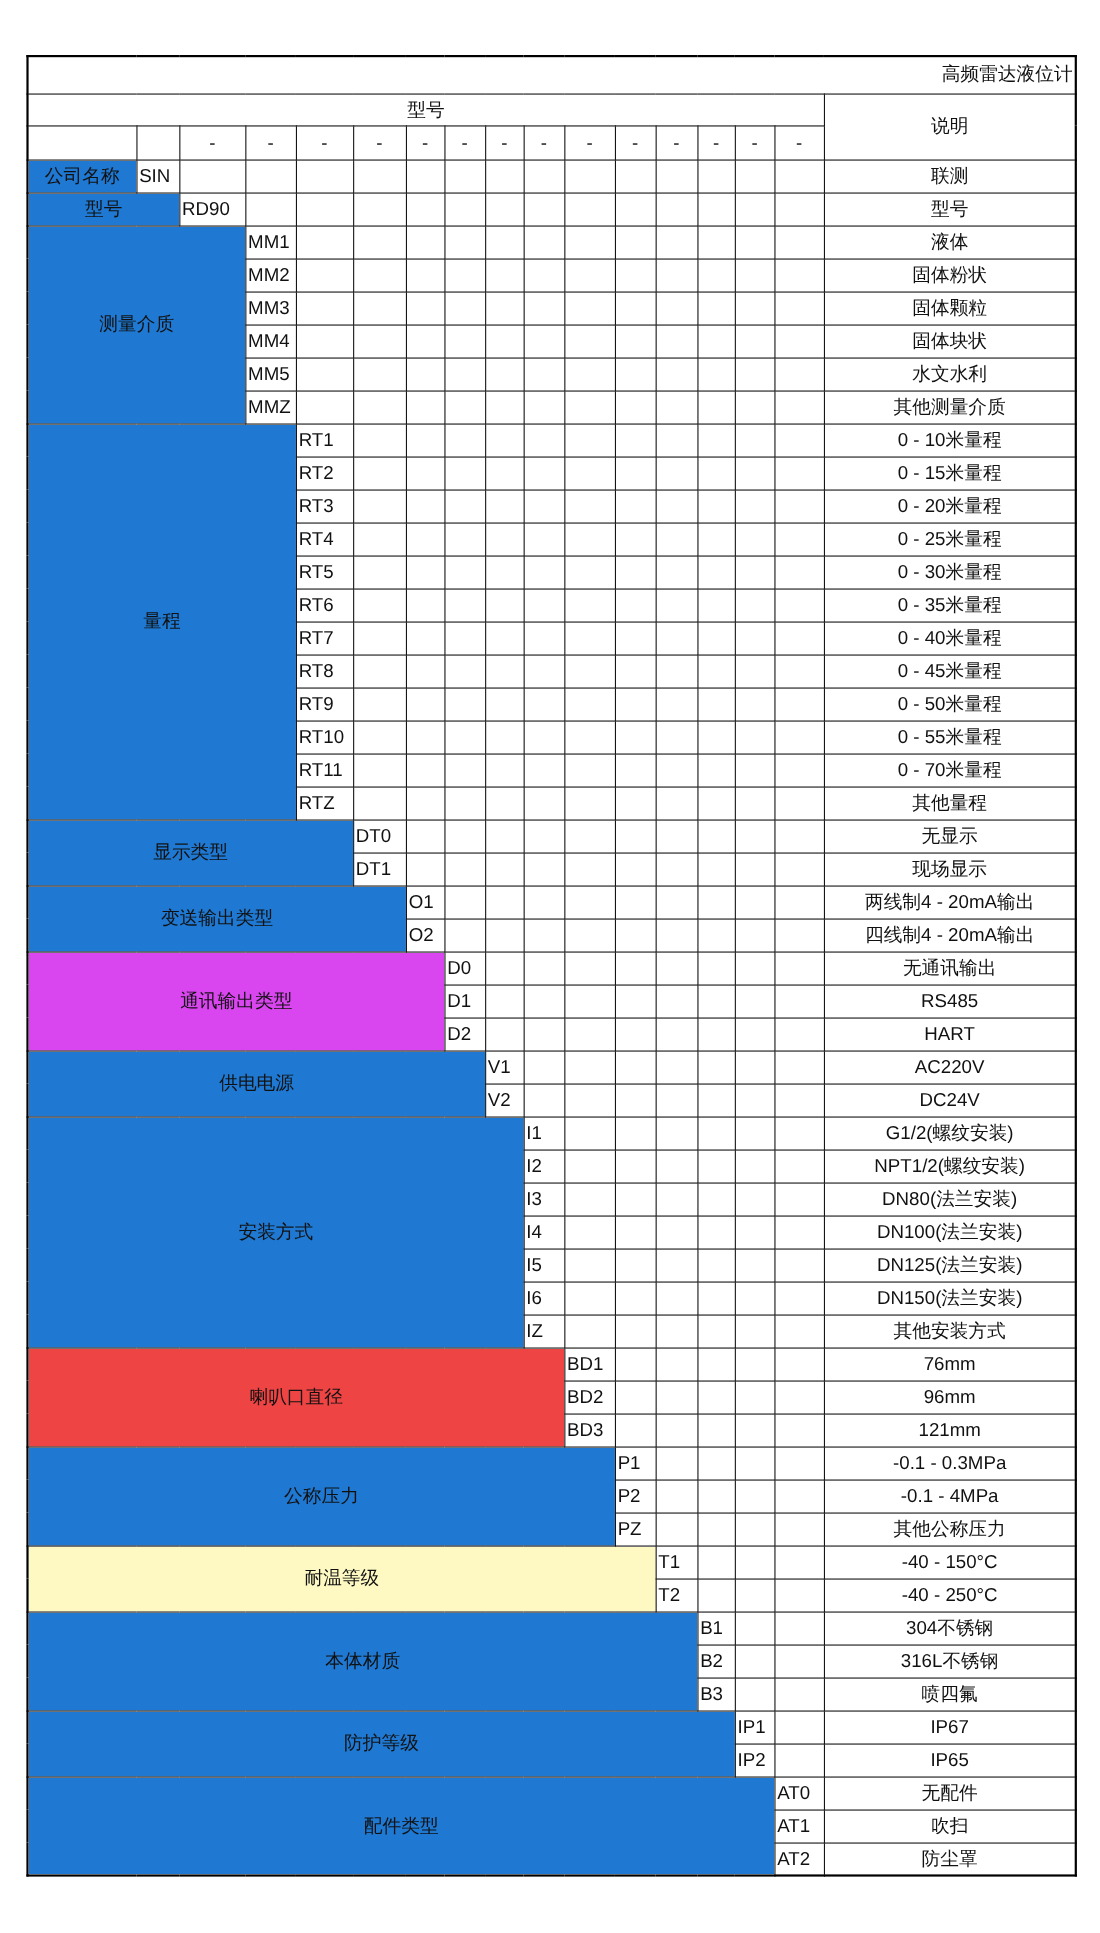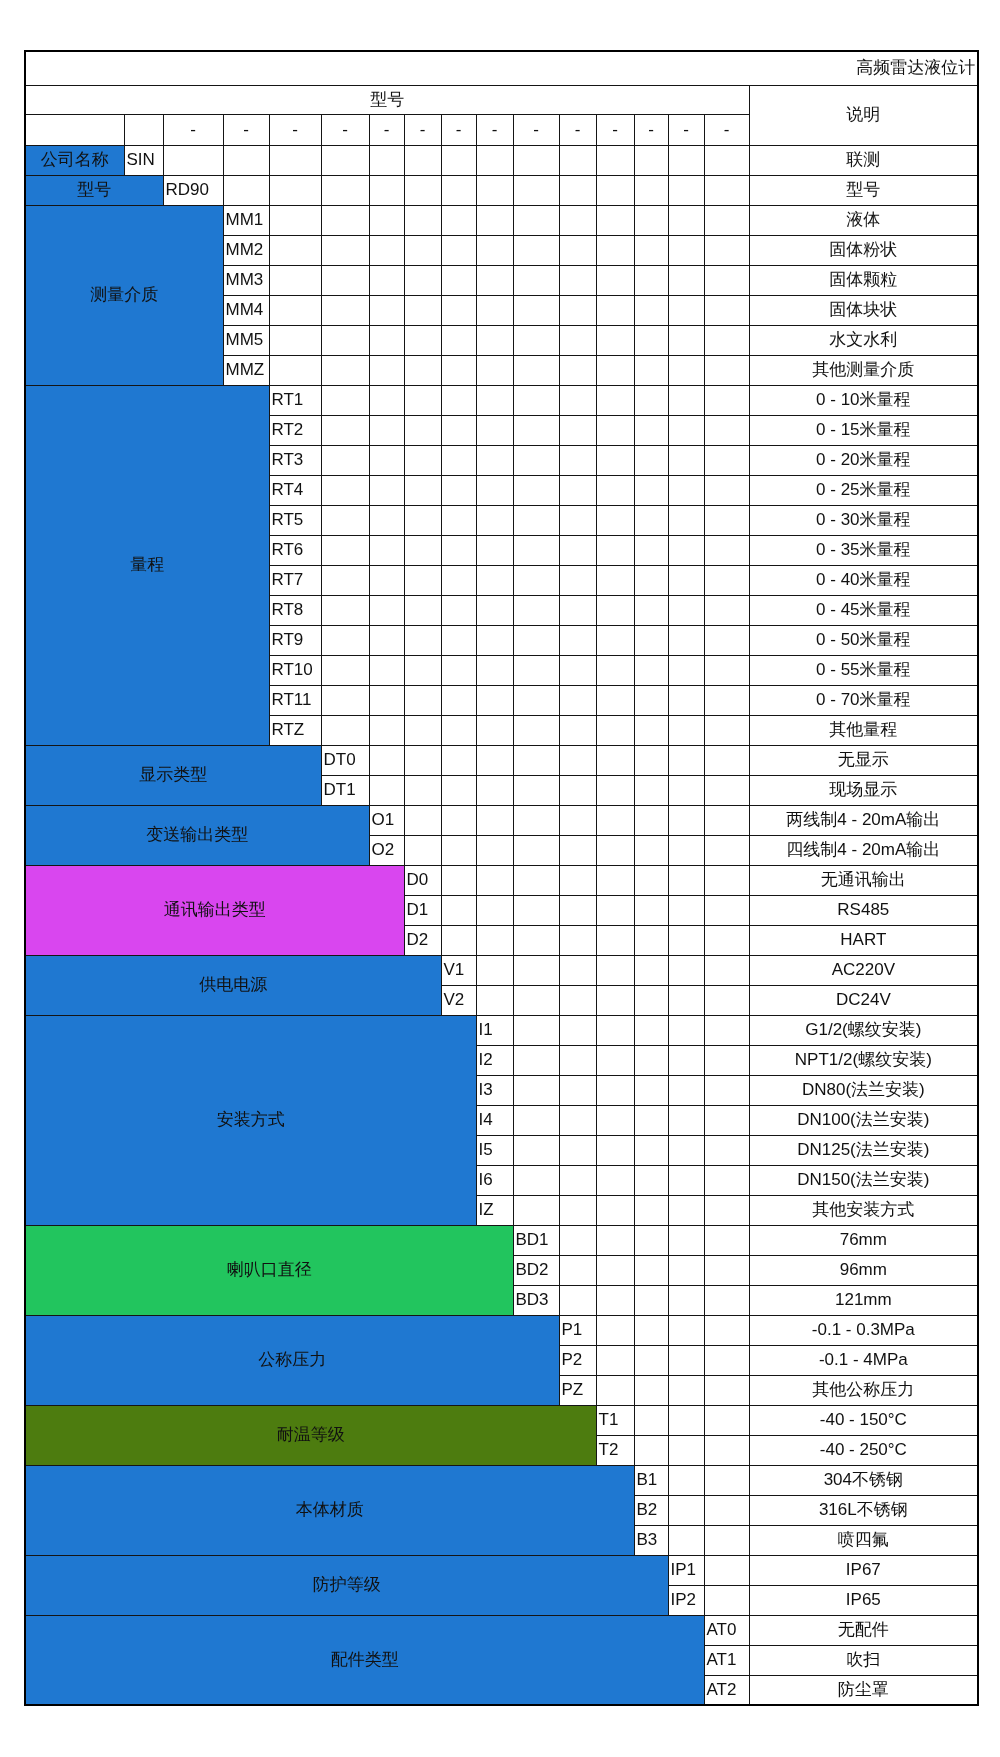--- a/index.html
+++ b/index.html
@@ -589,21 +589,21 @@
           <td class="code-cell">IZ</td>
           <td class="dash-cell"></td>
           <td class="dash-cell"></td>
           <td class="dash-cell"></td>
           <td class="dash-cell"></td>
           <td class="dash-cell"></td>
           <td class="dash-cell"></td>
           <td class="desc-cell">其他安装方式</td>
         </tr>
         <tr style="height: 30px;">
-          <td class="blue-cell" colspan="10" rowspan="3" style="background: #22c55e;">喇叭口直径</td>
+          <td class="blue-cell" colspan="10" rowspan="3" style="background: #ef4444;">喇叭口直径</td>
           <td class="code-cell">BD1</td>
           <td class="dash-cell"></td>
           <td class="dash-cell"></td>
           <td class="dash-cell"></td>
           <td class="dash-cell"></td>
           <td class="dash-cell"></td>
           <td class="desc-cell">76mm</td>
         </tr>
         <tr style="height: 30px;">
           <td class="code-cell">BD2</td>
@@ -642,21 +642,21 @@
         </tr>
         <tr style="height: 30px;">
           <td class="code-cell">PZ</td>
           <td class="dash-cell"></td>
           <td class="dash-cell"></td>
           <td class="dash-cell"></td>
           <td class="dash-cell"></td>
           <td class="desc-cell">其他公称压力</td>
         </tr>
         <tr style="height: 30px;">
-          <td class="blue-cell" colspan="12" rowspan="2" style="background: #4d7c0f;">耐温等级</td>
+          <td class="blue-cell" colspan="12" rowspan="2" style="background: #fef9c3;">耐温等级</td>
           <td class="code-cell">T1</td>
           <td class="dash-cell"></td>
           <td class="dash-cell"></td>
           <td class="dash-cell"></td>
           <td class="desc-cell">-40 - 150°C</td>
         </tr>
         <tr style="height: 30px;">
           <td class="code-cell">T2</td>
           <td class="dash-cell"></td>
           <td class="dash-cell"></td>

